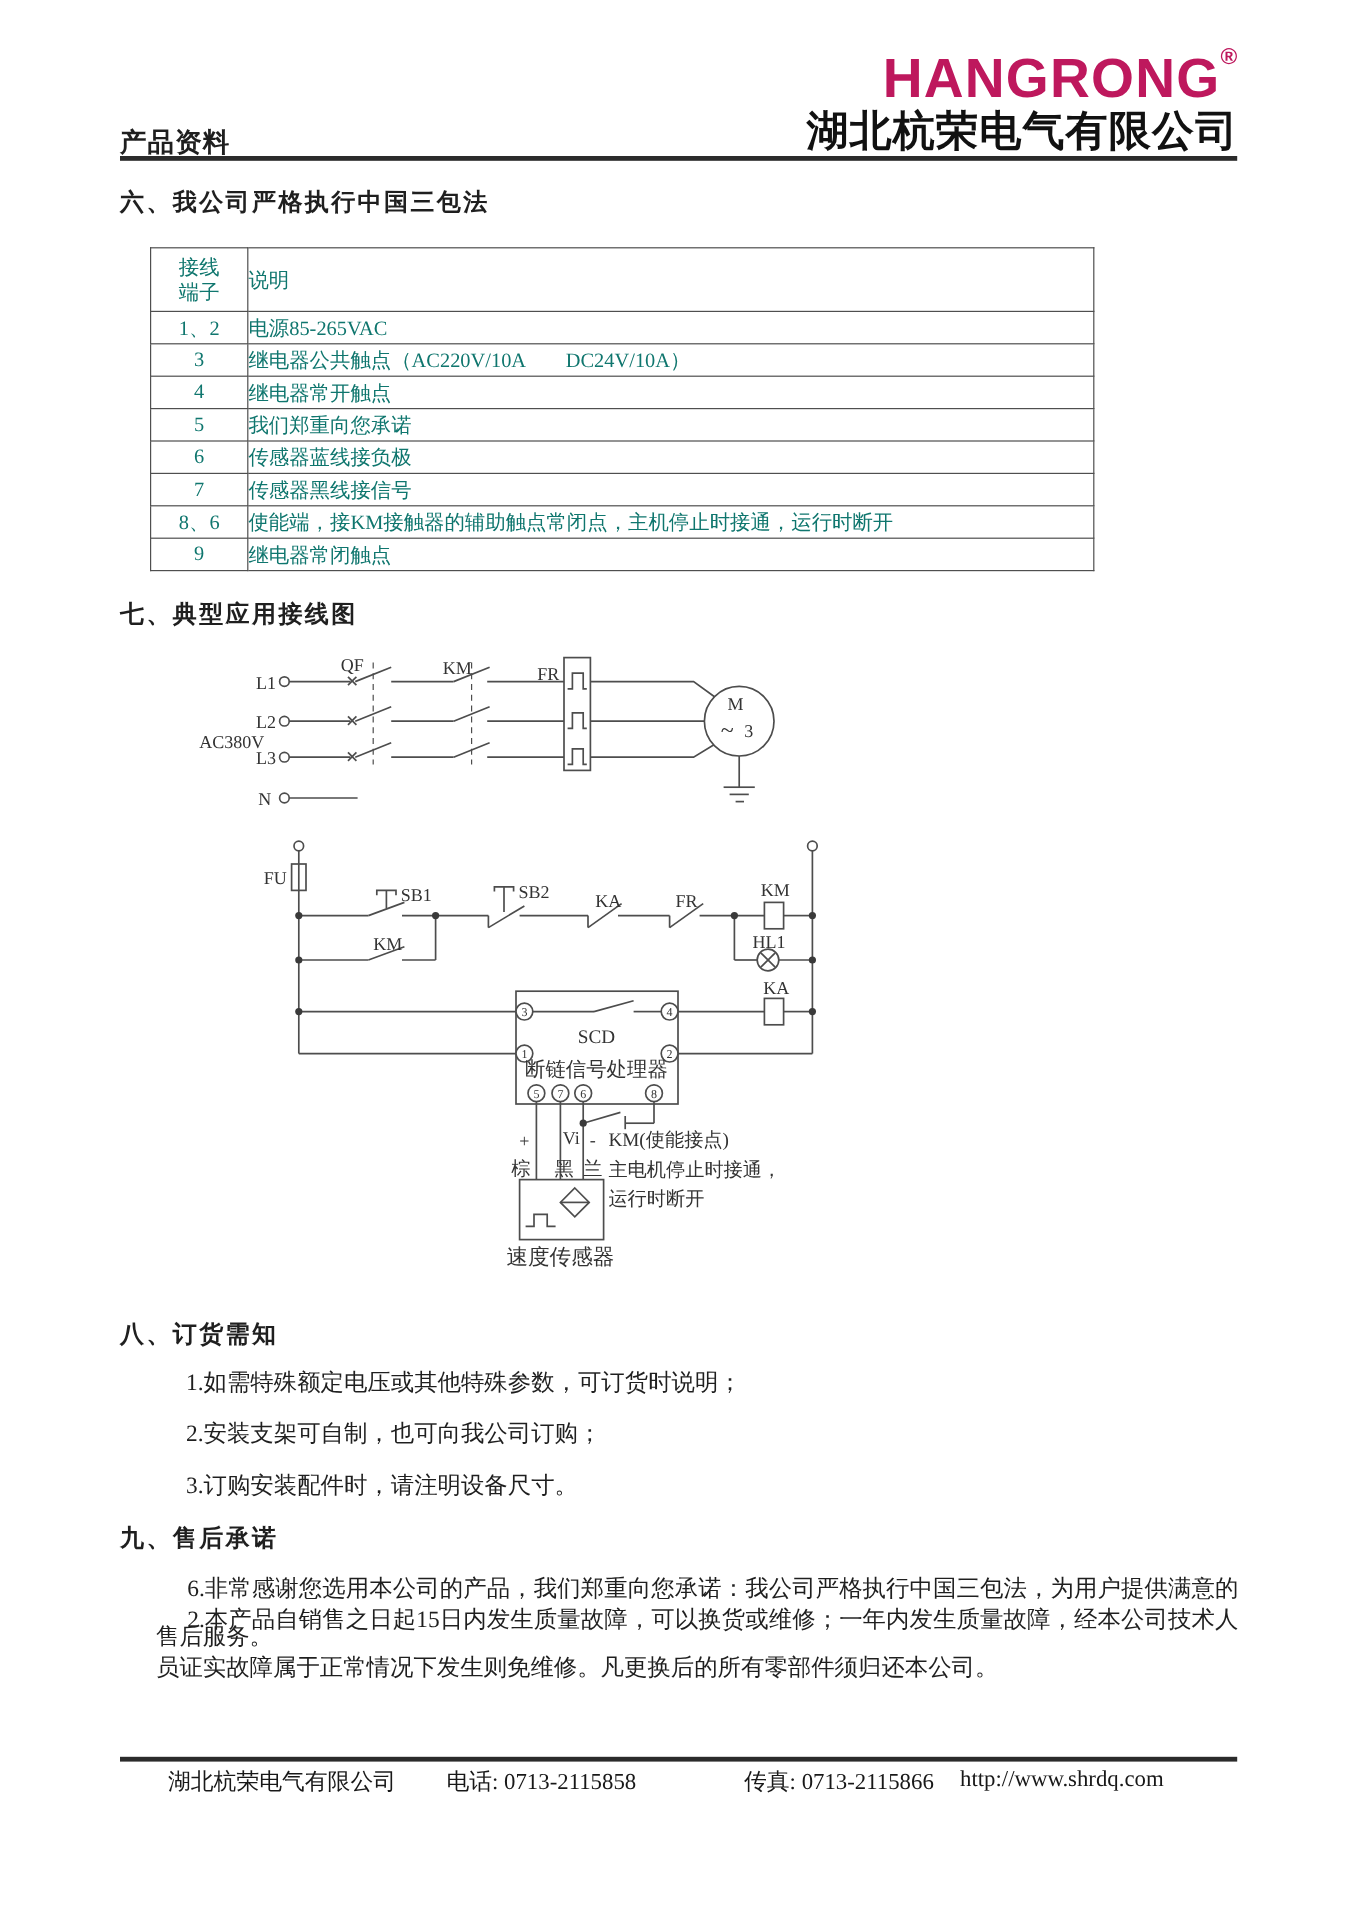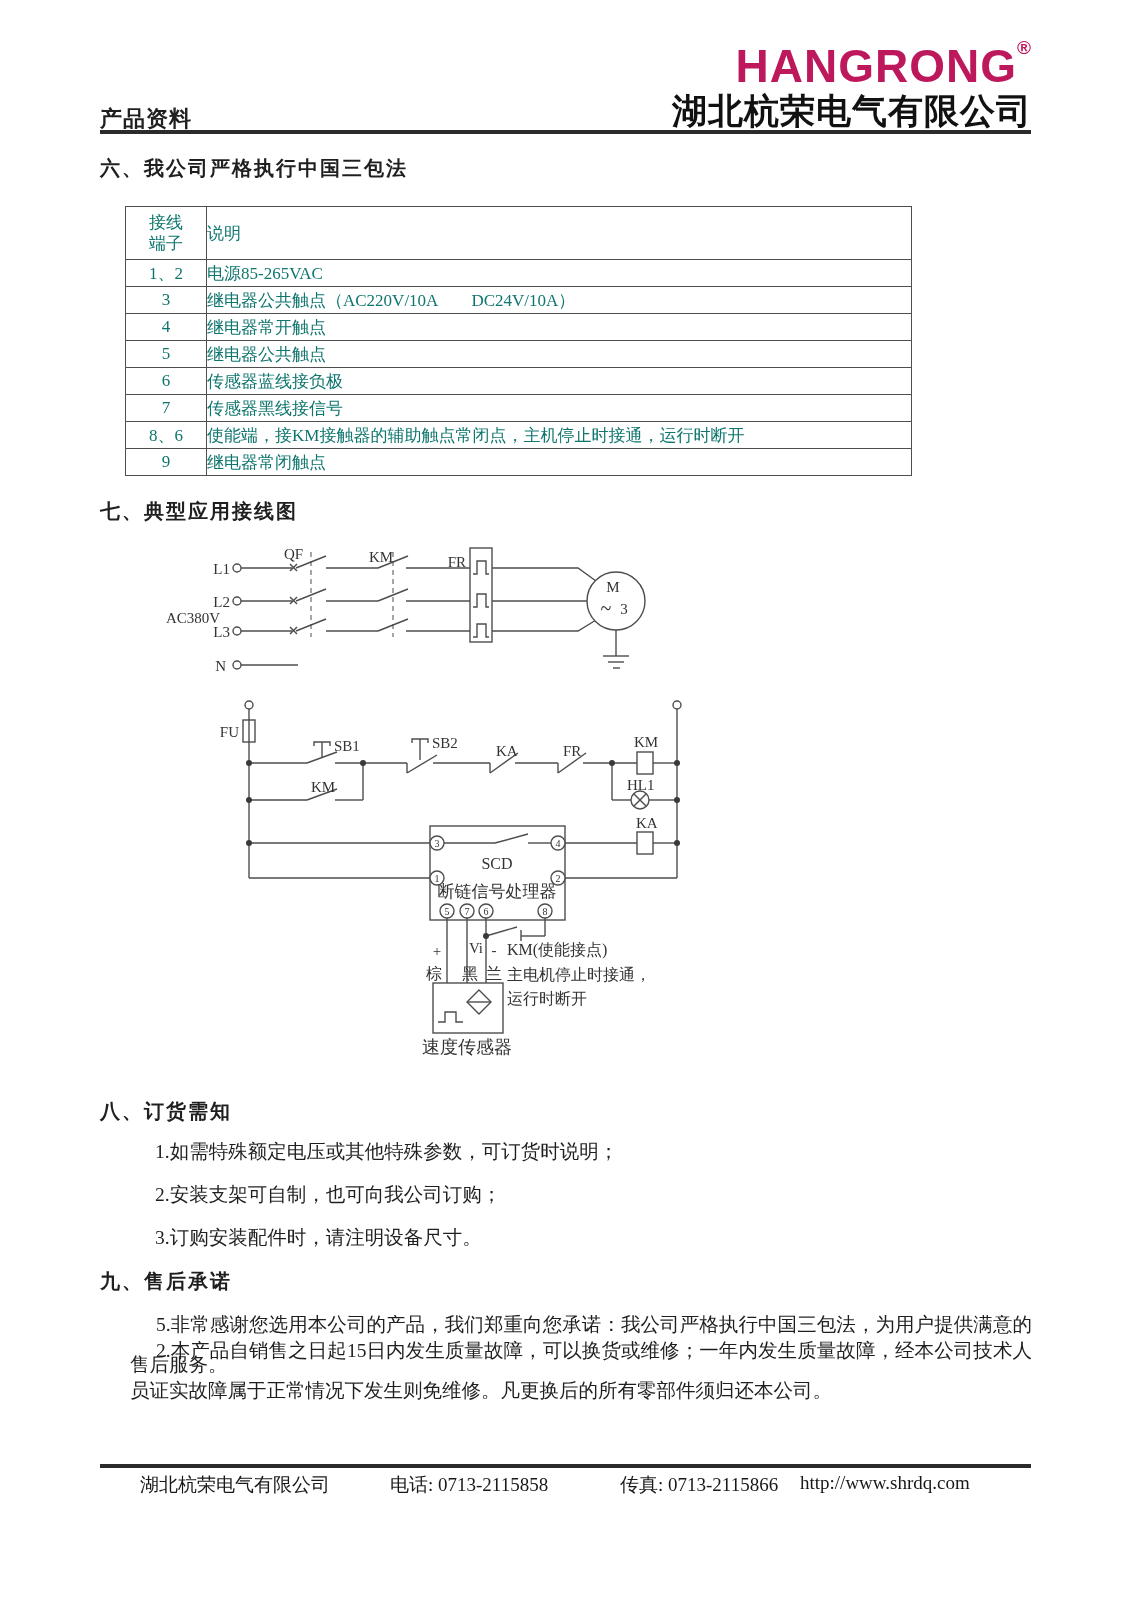--- a/index.html
+++ b/index.html
@@ -72,21 +72,21 @@
     <tr class="row">
       <td class="c1">3</td>
       <td class="c2">继电器公共触点（AC220V/10A　　DC24V/10A）</td>
     </tr>
     <tr class="row">
       <td class="c1">4</td>
       <td class="c2">继电器常开触点</td>
     </tr>
     <tr class="row">
       <td class="c1">5</td>
-      <td class="c2">继电器公共触点</td>
+      <td class="c2">我们郑重向您承诺</td>
     </tr>
     <tr class="row">
       <td class="c1">6</td>
       <td class="c2">传感器蓝线接负极</td>
     </tr>
     <tr class="row">
       <td class="c1">7</td>
       <td class="c2">传感器黑线接信号</td>
     </tr>
     <tr class="row">
@@ -306,22 +306,22 @@
       <text x="467" y="1053" text-anchor="middle" font-size="18">速度传感器</text>
     </g>
   </svg>
 
   <div class="abs sec-title" style="top:1098px;">八、订货需知</div>
   <div class="abs list-item" style="top:1138px;">1.如需特殊额定电压或其他特殊参数，可订货时说明；</div>
   <div class="abs list-item" style="top:1181px;">2.安装支架可自制，也可向我公司订购；</div>
   <div class="abs list-item" style="top:1224px;">3.订购安装配件时，请注明设备尺寸。</div>
 
   <div class="abs sec-title" style="top:1268px;">九、售后承诺</div>
-  <div class="abs para" style="top:1305px;">5.非常感谢您选用本公司的产品，我们郑重向您承诺：我公司严格执行中国三包法，为用户提供满意的售后服务。</div>
+  <div class="abs para" style="top:1305px;">6.非常感谢您选用本公司的产品，我们郑重向您承诺：我公司严格执行中国三包法，为用户提供满意的售后服务。</div>
   <div class="abs para" style="top:1331px;">2.本产品自销售之日起15日内发生质量故障，可以换货或维修；一年内发生质量故障，经本公司技术人员证实故障属于正常情况下发生则免维修。凡更换后的所有零部件须归还本公司。</div>
 
   <div class="abs rule rule-bottom"></div>
   <div class="abs footer-item" style="left:140px;">湖北杭荣电气有限公司</div>
-  <div class="abs footer-item" style="left:390px;"><span>电话: </span><span>0713-2115858</span></div>
+  <div class="abs footer-item" style="left:372px;"><span>电话: </span><span>0713-2115858</span></div>
   <div class="abs footer-item" style="left:620px;"><span>传真: </span><span>0713-2115866</span></div>
   <div class="abs footer-item" style="left:800px;">http://www.shrdq.com</div>
 
 </div>
 
 </body></html>

